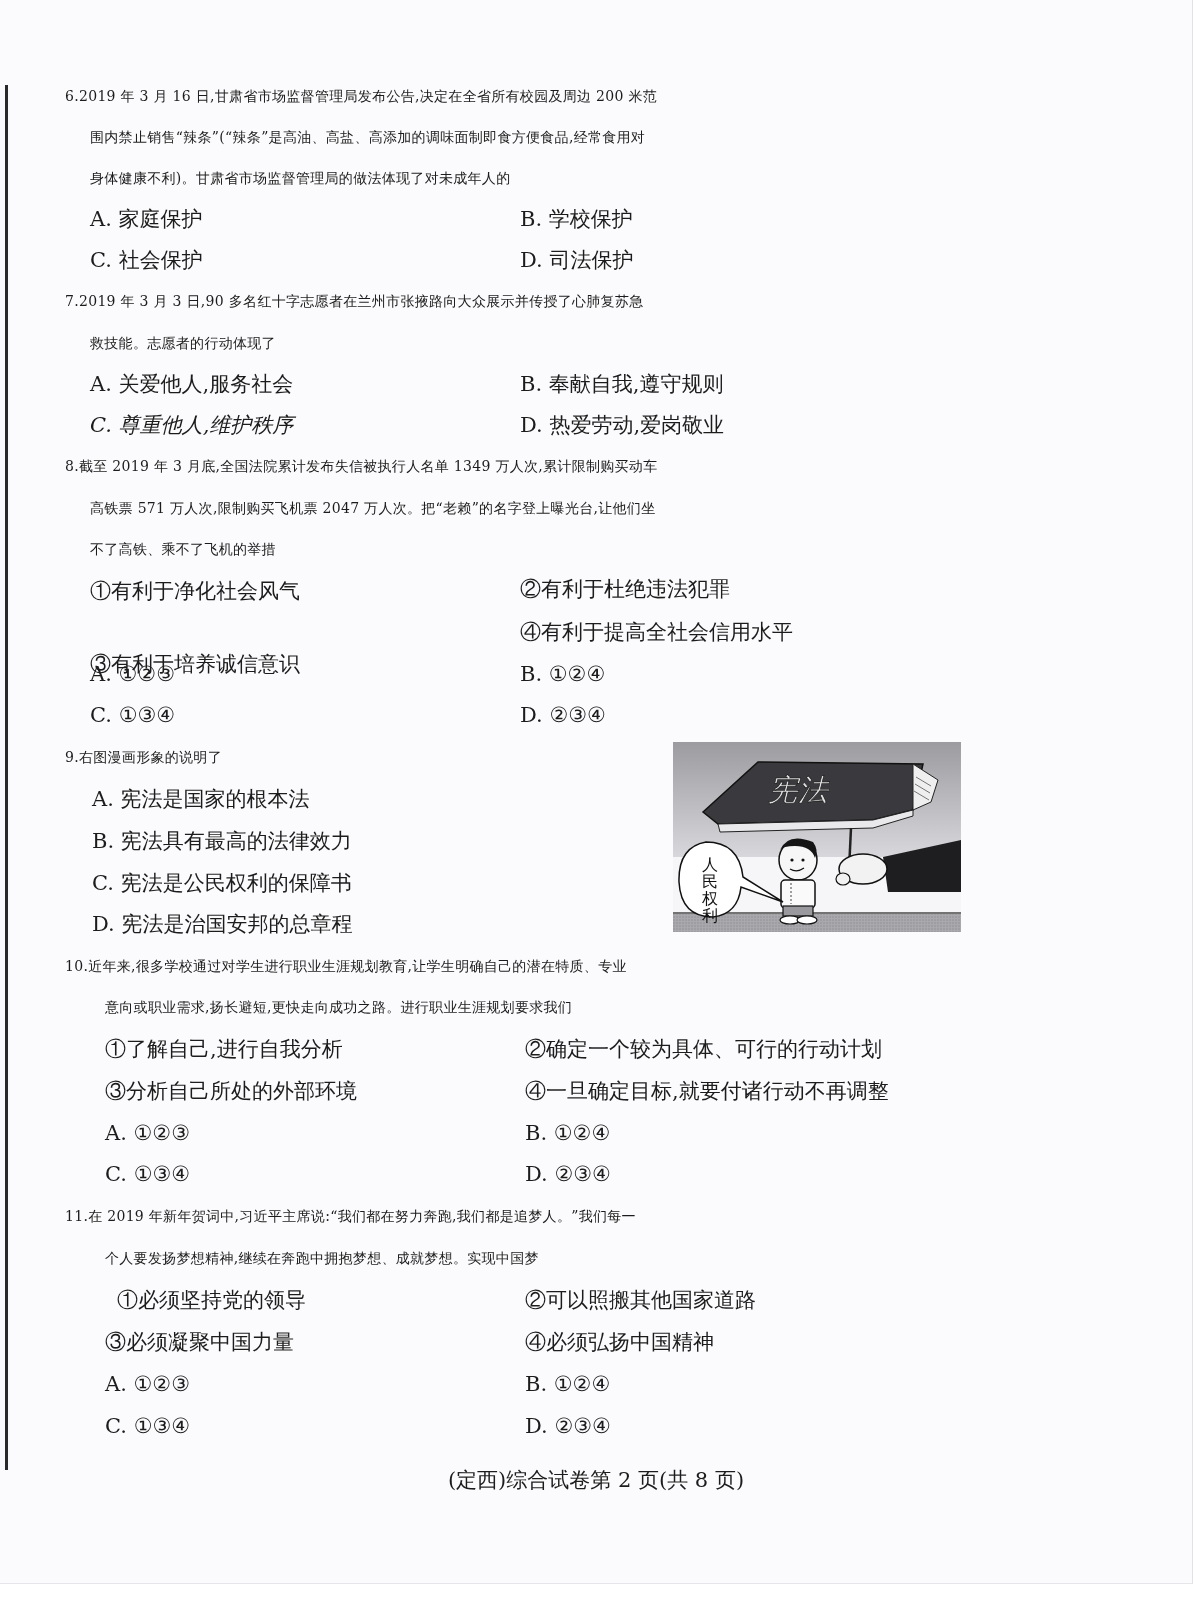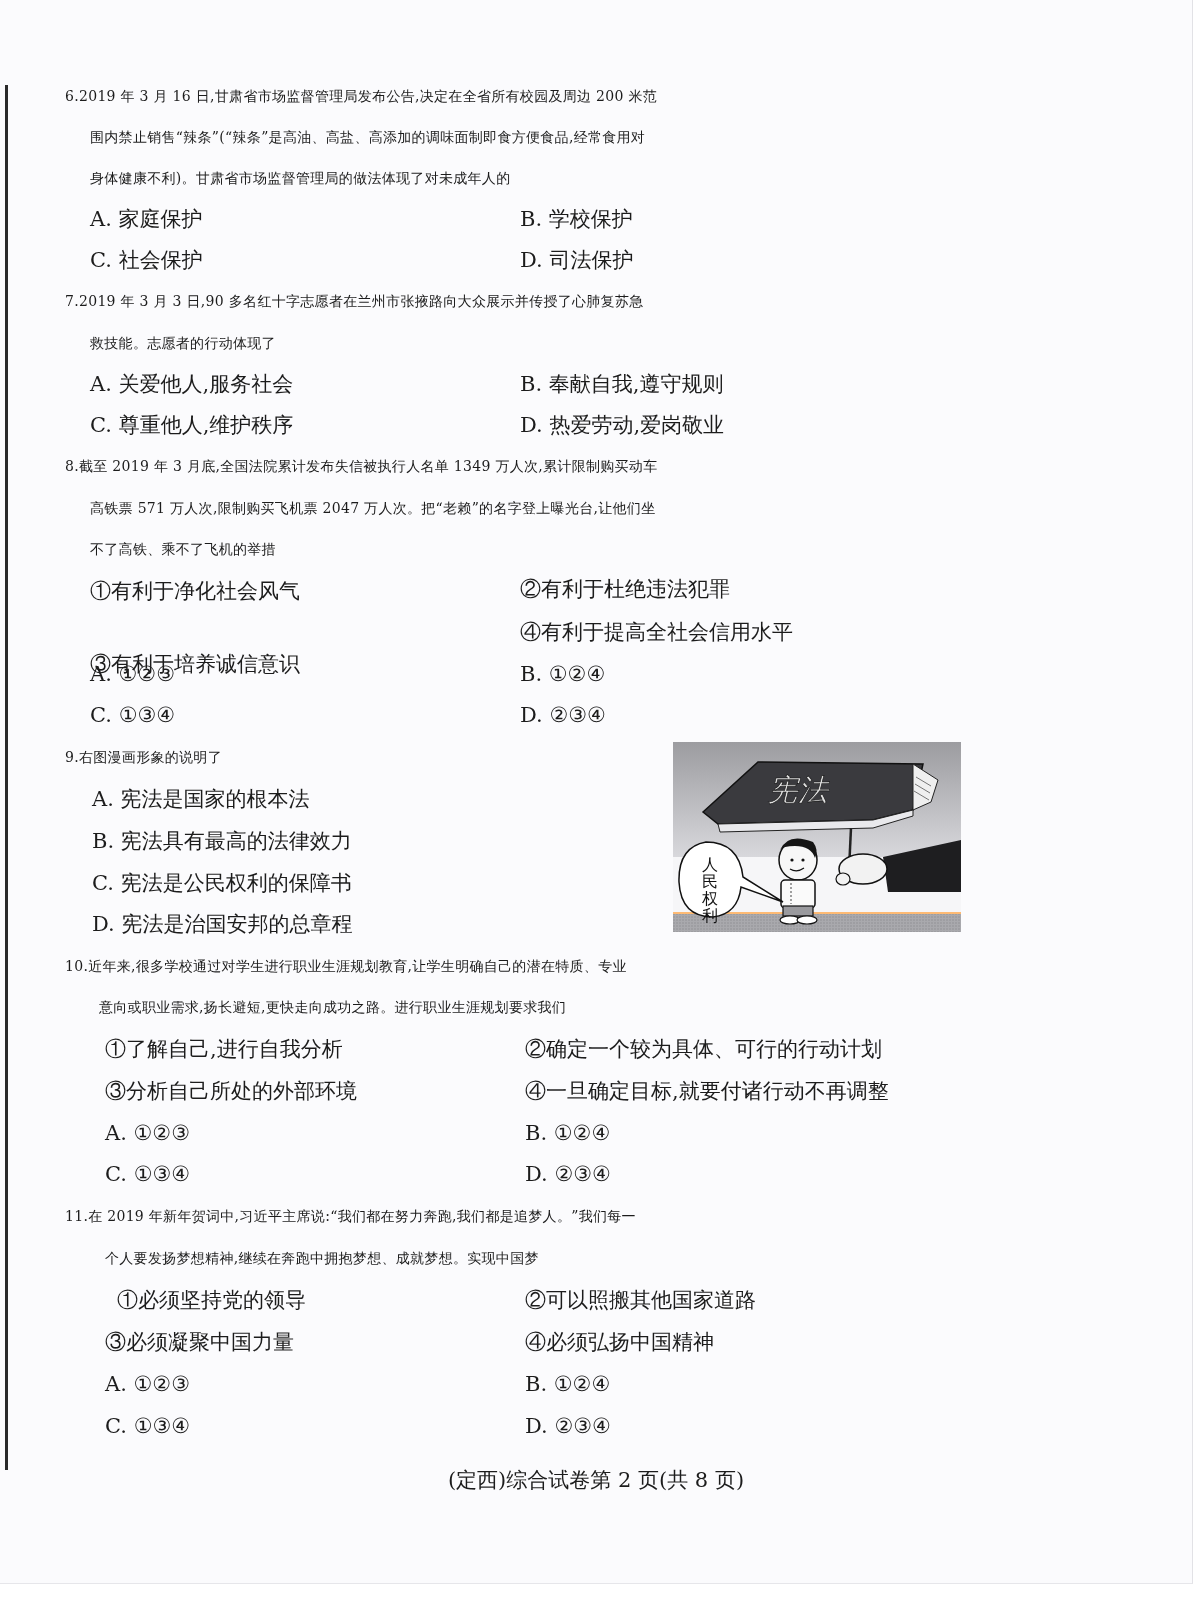--- a/index.html
+++ b/index.html
@@ -19,21 +19,21 @@
     position: absolute; left: 5px; top: 85px; width: 3px; height: 1385px;
     background: #2a2a2a;
   }
   .line {
     position: absolute; white-space: nowrap;
     font-size: 14px; line-height: 28px; letter-spacing: 0.3px;
   }
   .opt { position: absolute; white-space: nowrap; font-size: 21px; line-height: 28px; }
   .cartoon {
     position: absolute; left: 673px; top: 742px; width: 288px; height: 190px;
-    overflow: hidden; background: #fdba74;
+    overflow: hidden; background: #737373;
   }
   .footer {
     position: absolute; left: 0; width: 1192px; top: 1466px; text-align: center;
     font-size: 21px; line-height: 28px; white-space: nowrap;
   }
 </style>
 </head>
 <body>
 
 <div class="page">
@@ -51,21 +51,21 @@
     <div class="opt" style="left:520px; top:246px;">D. 司法保护</div>
   </div>
 
   <div>
     <div class="line" style="left:65px; top:287px;">
       <span>7.</span><span>2019 年 3 月 3 日,90 多名红十字志愿者在兰州市张掖路向大众展示并传授了心肺复苏急</span>
     </div>
     <div class="line" style="left:90px; top:329px;">救技能。志愿者的行动体现了</div>
     <div class="opt" style="left:90px; top:370px;">A. 关爱他人,服务社会</div>
     <div class="opt" style="left:520px; top:370px;">B. 奉献自我,遵守规则</div>
-    <div class="opt" style="left:90px; top:411px;">C. 尊重他人,维护秩序</div>
+    <div class="opt" style="left:90px; top:411px;font-style:italic;">C. 尊重他人,维护秩序</div>
     <div class="opt" style="left:520px; top:411px;">D. 热爱劳动,爱岗敬业</div>
   </div>
 
   <div>
     <div class="line" style="left:65px; top:452px;">
       <span>8.</span><span>截至 2019 年 3 月底,全国法院累计发布失信被执行人名单 1349 万人次,累计限制购买动车</span>
     </div>
     <div class="line" style="left:90px; top:494px;text-align:center;">高铁票 571 万人次,限制购买飞机票 2047 万人次。把“老赖”的名字登上曝光台,让他们坐</div>
     <div class="line" style="left:90px; top:535px;">不了高铁、乘不了飞机的举措</div>
     <div class="opt" style="left:90px; top:577px;">①有利于净化社会风气</div>
@@ -138,21 +138,21 @@
         <text x="37" y="162" font-size="16" text-anchor="middle" fill="#111" font-family="DejaVu Sans, sans-serif">权</text>
         <text x="37" y="179" font-size="16" text-anchor="middle" fill="#111" font-family="DejaVu Sans, sans-serif">利</text>
       </svg>
     </div>
   </div>
 
   <div>
     <div class="line" style="left:65px; top:952px;">
       <span>10.</span><span>近年来,很多学校通过对学生进行职业生涯规划教育,让学生明确自己的潜在特质、专业</span>
     </div>
-    <div class="line" style="left:99px; top:993px;">意向或职业需求,扬长避短,更快走向成功之路。进行职业生涯规划要求我们</div>
+    <div class="line" style="left:105px; top:993px;">意向或职业需求,扬长避短,更快走向成功之路。进行职业生涯规划要求我们</div>
     <div class="opt" style="left:105px; top:1035px;">①了解自己,进行自我分析</div>
     <div class="opt" style="left:525px; top:1035px;">②确定一个较为具体、可行的行动计划</div>
     <div class="opt" style="left:105px; top:1077px;">③分析自己所处的外部环境</div>
     <div class="opt" style="left:525px; top:1077px;">④一旦确定目标,就要付诸行动不再调整</div>
     <div class="opt" style="left:105px; top:1119px;">A. ①②③</div>
     <div class="opt" style="left:525px; top:1119px;">B. ①②④</div>
     <div class="opt" style="left:105px; top:1160px;">C. ①③④</div>
     <div class="opt" style="left:525px; top:1160px;">D. ②③④</div>
   </div>
 

